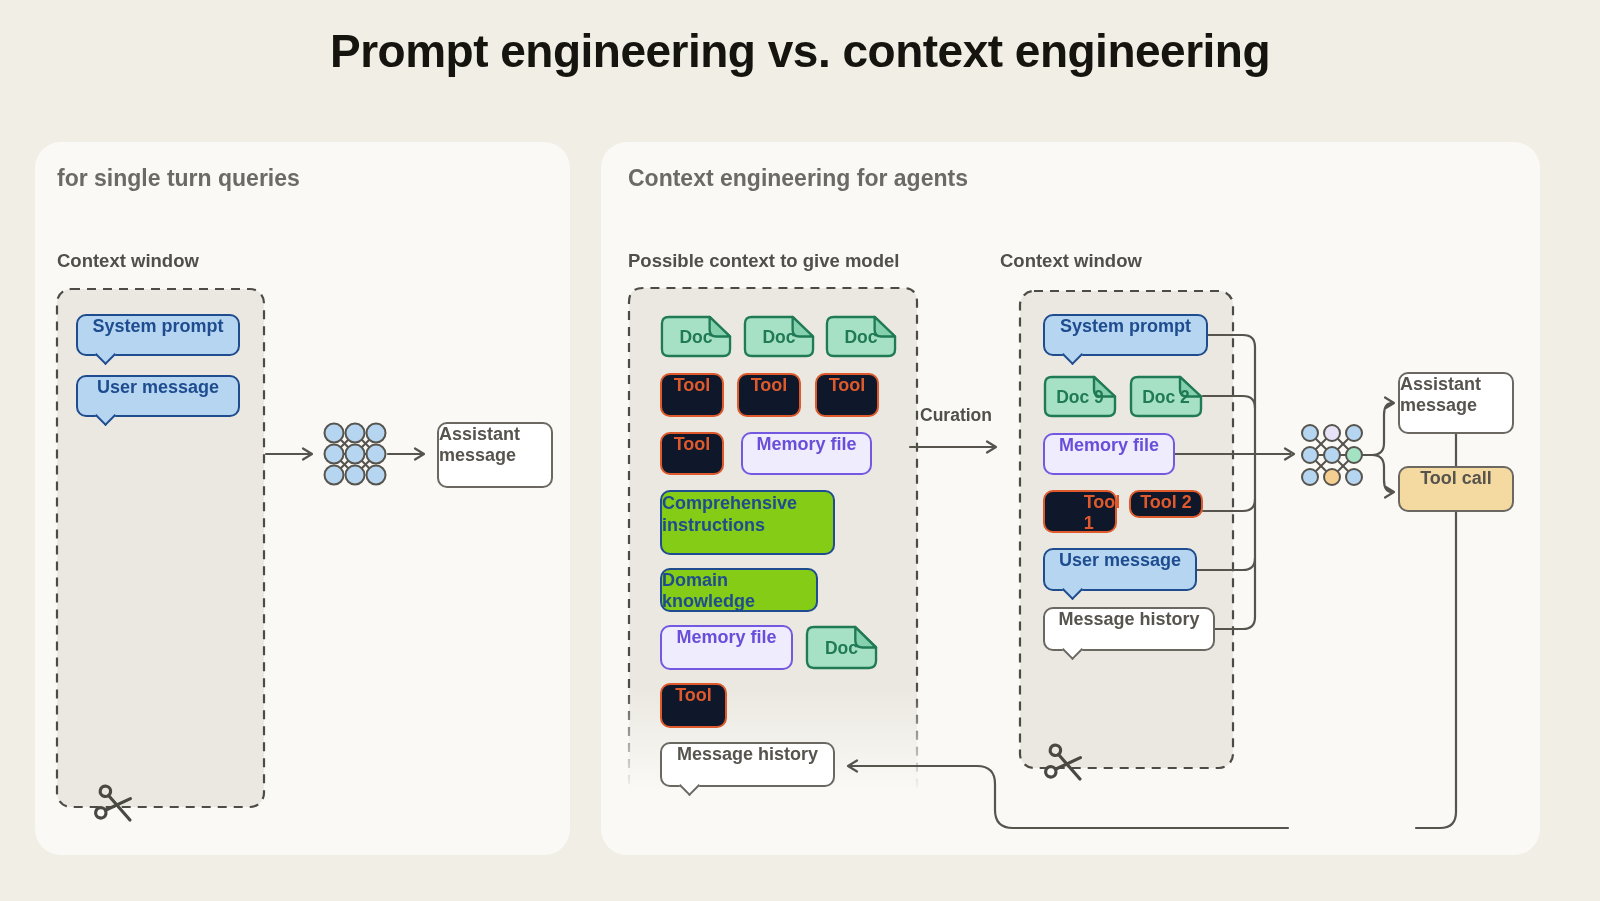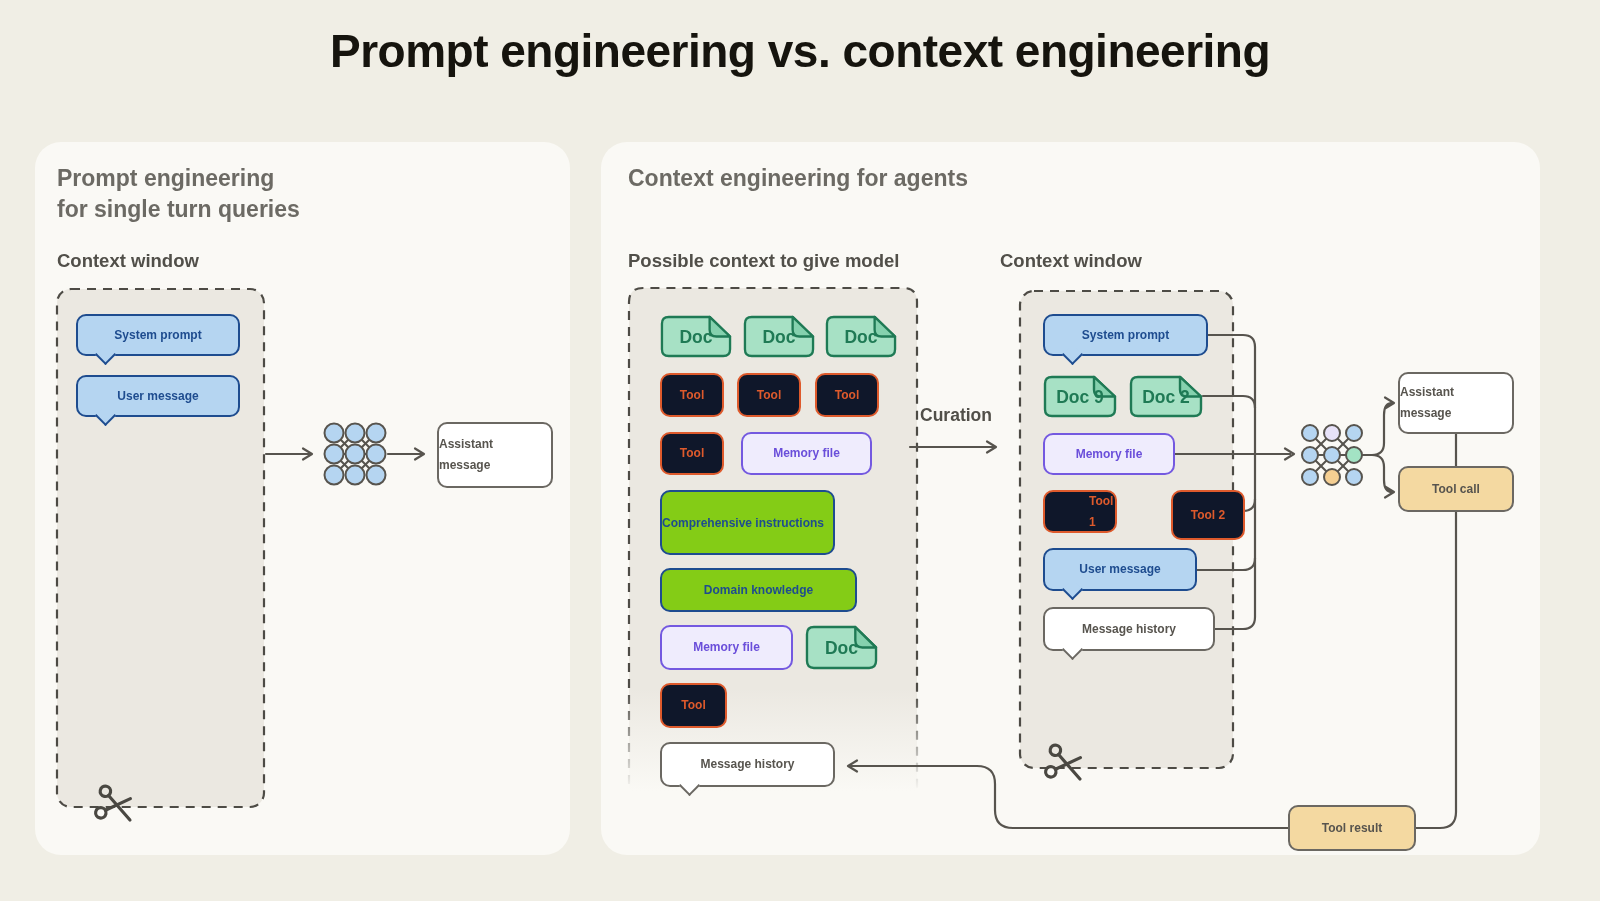--- a/index.html
+++ b/index.html
@@ -22,22 +22,22 @@
   svg.layer{position:absolute;left:0;top:0;z-index:1;pointer-events:none;}
   svg.fg{z-index:5;}
   .fade{
     position:absolute;left:612px;top:688px;width:314px;height:126px;z-index:4;
     background:linear-gradient(180deg, rgba(250,249,245,0) 0%, rgba(250,249,245,1) 82%);
     pointer-events:none;
   }
 
   .box{
     position:absolute;box-sizing:border-box;z-index:6;
-    display:flex;align-items:center;justify-content:center;
-    font-weight:bold;font-size:12px;border-radius:10px;line-height:21px;
+    display:flex;align-items:flex-start;justify-content:center;
+    font-weight:bold;font-size:18px;border-radius:10px;line-height:21px;
   }
   .blue{background:#B5D5F1;border:2.3px solid #1E4C8F;color:#1E4C8F;}
   .blue-solid{background:#84cc16;border:2.3px solid #1E4C8F;color:#1E4C8F;}
   .orange{background:#0f172a;border:2.3px solid #DE5A2C;color:#DE5A2C;}
   .purple{background:#EFECFD;border:2.3px solid #7459E0;color:#6A4EDA;}
   .white{background:#FFFFFF;border:2px solid #6B6862;color:#57544E;}
   .tan{background:#F4D9A1;border:2px solid #6B6862;color:#57544E;}
   .align-left{justify-content:flex-start;text-align:left;padding-right:8px;}
 
   
@@ -69,21 +69,20 @@
   <svg class="layer" width="1600" height="901">
     <rect x="57" y="289" width="207" height="518" rx="14" fill="#EBE8E1" stroke="#4D4B45" stroke-width="2.2" stroke-dasharray="9 7"></rect>
     <path d="M 629 805 V 302 Q 629 288 643 288 H 903 Q 917 288 917 302 V 805 Z" fill="#EBE8E1"></path>
     <path d="M 629 800 V 302 Q 629 288 643 288 H 903 Q 917 288 917 302 V 800" fill="none" stroke="#4D4B45" stroke-width="2.2" stroke-dasharray="9 7"></path>
     <rect x="1020" y="291" width="213" height="477" rx="14" fill="#EBE8E1" stroke="#4D4B45" stroke-width="2.2" stroke-dasharray="9 7"></rect>
   </svg>
 
   <div class="fade"></div>
 
   <div class="panel-heading" style="left:57px;top:163px;">
-    <div>Prompt engineering</div>
     <div>for single turn queries</div>
   </div>
   <div class="section-label" style="left:57px;top:250px;">Context window</div>
 
   <div class="box blue" style="left:76px;top:314px;width:164px;height:42px;">
     <span>System prompt</span>
     <span class="tail tail-blue"></span>
   </div>
   <div class="box blue" style="left:76px;top:375px;width:164px;height:42px;">
     <span>User message</span>
@@ -134,21 +133,21 @@
   <div class="box orange" style="left:660px;top:432px;width:64px;height:43px;">
     <span>Tool</span>
   </div>
   <div class="box purple" style="left:741px;top:432px;width:131px;height:43px;">
     <span>Memory file</span>
   </div>
 
   <div class="box blue-solid align-left" style="left:660px;top:490px;width:175px;height:65px;line-height:22px;">
     <span>Comprehensive instructions</span>
   </div>
-  <div class="box blue-solid" style="left:660px;top:568px;width:197px;height:44px;">
+  <div class="box blue-solid" style="left:660px;top:568px;width:158px;height:44px;">
     <span>Domain knowledge</span>
   </div>
 
   <div class="box purple" style="left:660px;top:625px;width:133px;height:45px;">
     <span>Memory file</span>
   </div>
   <div class="doc" style="left:805px;top:625px;width:73px;height:45px;">
     <svg class="shape" viewBox="0 0 74 44" preserveAspectRatio="none">
       <path d="M9,2 H51 L72,22 V35 Q72,42 65,42 H9 Q2,42 2,35 V9 Q2,2 9,2 Z" fill="#A7E1C5" stroke="#1F7A55" stroke-width="2.4" stroke-linejoin="round"></path>
       <path d="M51,2 L72,22 H58 Q51,22 51,15 Z" fill="#85D1AE" stroke="#1F7A55" stroke-width="2.4" stroke-linejoin="round"></path>
@@ -182,40 +181,37 @@
       <path d="M51,2 L72,22 H58 Q51,22 51,15 Z" fill="#85D1AE" stroke="#1F7A55" stroke-width="2.4" stroke-linejoin="round"></path>
     </svg>
     <span class="lbl">Doc 2</span>
   </div>
   <div class="box purple" style="left:1043px;top:433px;width:132px;height:42px;">
     <span>Memory file</span>
   </div>
   <div class="box orange" style="left:1043px;top:490px;width:74px;height:43px;padding-left:44px;">
     <span>Tool 1</span>
   </div>
-  <div class="box orange" style="left:1129px;top:490px;width:74px;height:50px;margin-left:42px;">
+  <div class="box orange" style="left:1129px;top:490px;width:74px;height:28px;">
     <span>Tool 2</span>
   </div>
   <div class="box blue" style="left:1043px;top:548px;width:154px;height:43px;">
     <span>User message</span>
     <span class="tail tail-blue"></span>
   </div>
   <div class="box white" style="left:1043px;top:607px;width:172px;height:44px;">
     <span>Message history</span>
     <span class="tail tail-white"></span>
   </div>
 
   <div class="box white align-left" style="left:1398px;top:372px;width:116px;height:62px;">
     <span>Assistant message</span>
   </div>
   <div class="box tan" style="left:1398px;top:466px;width:116px;height:46px;">
     <span>Tool call</span>
-  </div>
-  <div class="box tan" style="left:1288px;top:805px;width:128px;height:46px;">
-    <span>Tool result</span>
   </div>
 
   <svg class="layer fg" width="1600" height="901">
     <g stroke="#57544E" stroke-width="2.2" fill="none" stroke-linecap="round" stroke-linejoin="round">
 
       <g>
         <path d="M 266 454 H 310 M 312 454 l -9 -5.5 M 312 454 l -9 5.5"></path>
       </g>
       <g>
         <path d="M 388 454 H 422 M 424 454 l -9 -5.5 M 424 454 l -9 5.5"></path>

